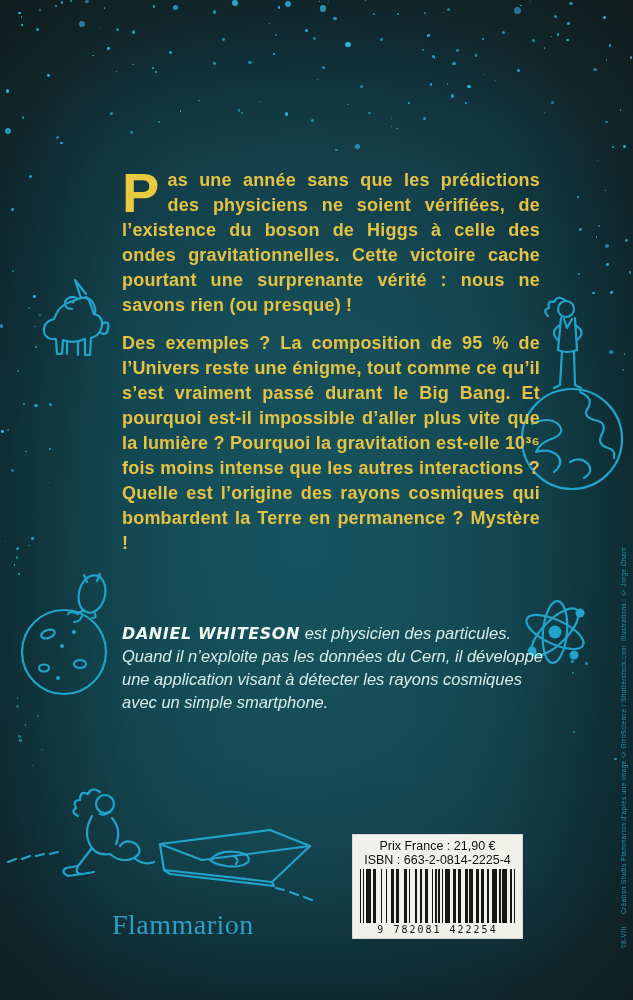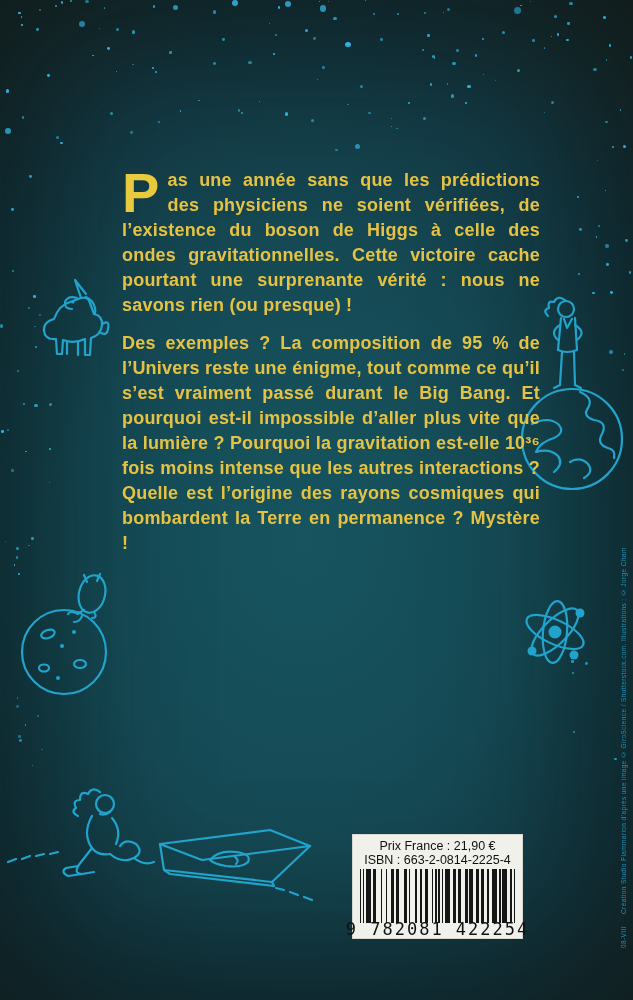--- a/index.html
+++ b/index.html
@@ -45,21 +45,21 @@
     position:absolute;left:353px;top:835px;width:169px;height:103px;
     background:#f1f1ec;box-shadow:0 0 0 1px #d8d8d2;
     display:flex;flex-direction:column;align-items:center;padding-top:4px;box-sizing:border-box;
     color:#111;
   }
   .sticker .line{font-size:12.5px;line-height:14px;white-space:nowrap;}
   #barcode{display:flex;height:54px;width:156px;margin-top:2px;}
   .bc-module{flex:1;}
   .bc-module.on{background:#161616;}
   .bc-number{
-    font-family:"DejaVu Sans Mono",monospace;font-size:17px;letter-spacing:2px;
+    font-family:"DejaVu Sans Mono",monospace;font-size:10px;letter-spacing:2px;
     line-height:13px;white-space:nowrap;
   }
   .credit{
     position:absolute;right:6px;bottom:52px;height:372px;
     writing-mode:vertical-rl;transform:rotate(180deg);
     font-size:6.5px;color:#1e95ba;letter-spacing:.4px;
     display:flex;align-items:center;gap:12px;white-space:nowrap;
   }
 </style>
 </head>
@@ -318,22 +318,24 @@
       <path d="M272,106 l8,2 M286,110 l8,3 M300,115 l8,3"></path>
     </svg>
   </div>
 
   <div class="blurb">
     <p><span class="dropcap">P</span><span>as une année sans que les prédictions des physiciens ne soient vérifiées, de l’existence du boson de Higgs à celle des ondes gravitationnelles. Cette victoire cache pourtant une surprenante vérité : nous ne savons rien (ou presque) !</span></p>
     <p>Des exemples ? La composition de 95 % de l’Univers reste une énigme, tout comme ce qu’il s’est vraiment passé durant le Big Bang. Et pourquoi est-il impossible d’aller plus vite que la lumière ? Pourquoi la gravitation est-elle 10³⁶ fois moins intense que les autres interactions ? Quelle est l’origine des rayons cosmiques qui bombardent la Terre en permanence ? Mystère !</p>
   </div>
 
   <div class="bios">
-  </div>
-
+    <p><span class="author-name">DANIEL WHITESON</span><span> est physicien des particules. Quand il n’exploite pas les données du Cern, il développe une application visant à détecter les rayons cosmiques avec un simple smartphone.</span></p>
+  </div>
+
+  <div class="publisher">Flammarion</div>
 
   <div class="sticker">
     <div class="line">Prix France : 21,90 €</div>
     <div class="line">ISBN : 663-2-0814-2225-4</div>
     <div id="barcode">
         <div class="bc-module on"></div>
         <div class="bc-module"></div>
         <div class="bc-module on"></div>
         <div class="bc-module"></div>
         <div class="bc-module on"></div>

